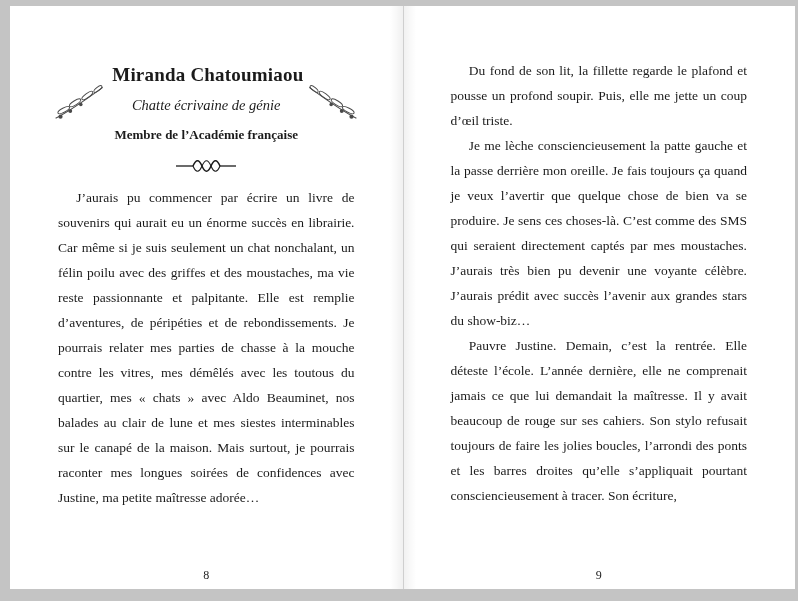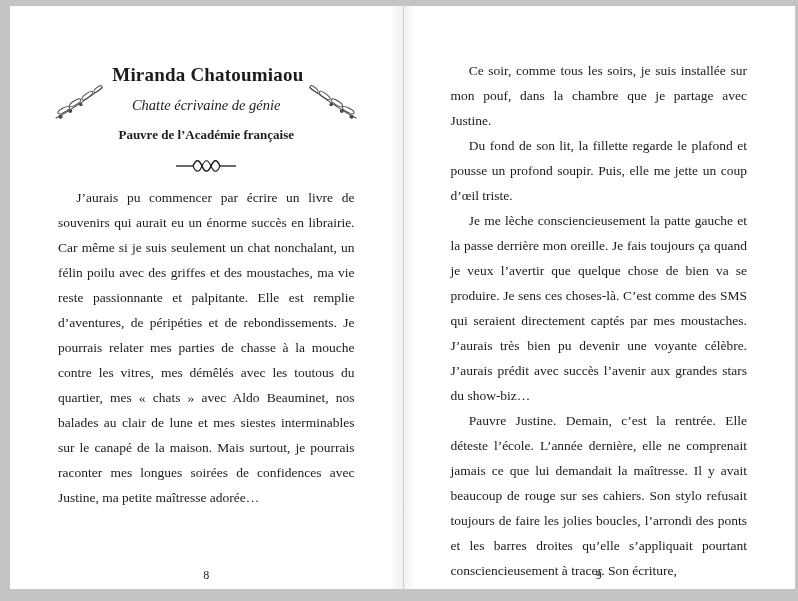--- a/index.html
+++ b/index.html
@@ -121,21 +121,21 @@
             <ellipse cx="54" cy="8" rx="6" ry="2.2" transform="rotate(-38 54 8)" fill="none" stroke="#2a2a2a" stroke-width="1.2"></ellipse>
             <circle cx="8" cy="42" r="2.6" fill="#2a2a2a"></circle>
             <circle cx="20" cy="35" r="2.4" fill="#2a2a2a"></circle>
             <circle cx="33" cy="27" r="2.2" fill="#2a2a2a"></circle>
           </svg>
         </span>
 
         <div class="titles">
           <div class="chapter-title">Miranda Chatoumiaou</div>
           <div class="chapter-subtitle">Chatte écrivaine de génie</div>
-          <div class="chapter-affiliation">Pauvre de l’Académie française</div>
+          <div class="chapter-affiliation">Membre de l’Académie française</div>
         </div>
 
         <span class="branch right">
           <svg width="52" height="40" viewBox="0 0 64 48" aria-hidden="true">
             <path d="M2 44 C 18 36, 38 22, 60 6" fill="none" stroke="#2a2a2a" stroke-width="1.4"></path>
             <ellipse cx="12" cy="34" rx="8" ry="2.6" transform="rotate(-28 12 34)" fill="none" stroke="#2a2a2a" stroke-width="1.2"></ellipse>
             <ellipse cx="26" cy="25" rx="8" ry="2.6" transform="rotate(-32 26 25)" fill="none" stroke="#2a2a2a" stroke-width="1.2"></ellipse>
             <ellipse cx="41" cy="16" rx="8" ry="2.6" transform="rotate(-36 41 16)" fill="none" stroke="#2a2a2a" stroke-width="1.2"></ellipse>
             <ellipse cx="54" cy="8" rx="6" ry="2.2" transform="rotate(-38 54 8)" fill="none" stroke="#2a2a2a" stroke-width="1.2"></ellipse>
             <circle cx="8" cy="42" r="2.6" fill="#2a2a2a"></circle>
@@ -157,21 +157,20 @@
       <div class="body-text">
         <p class="para">J’aurais pu commencer par écrire un livre de souvenirs qui aurait eu un énorme succès en librairie. Car même si je suis seulement un chat nonchalant, un félin poilu avec des griffes et des moustaches, ma vie reste passionnante et palpitante. Elle est remplie d’aventures, de péripéties et de rebondissements. Je pourrais relater mes parties de chasse à la mouche contre les vitres, mes démêlés avec les toutous du quartier, mes « chats » avec Aldo Beauminet, nos balades au clair de lune et mes siestes interminables sur le canapé de la maison. Mais surtout, je pourrais raconter mes longues soirées de confidences avec Justine, ma petite maîtresse adorée…</p>
       </div>
 
       <div class="page-number">8</div>
     </div>
 
     <div class="page">
 
       <div class="body-text right-body">
-        <p class="para">Ce soir, comme tous les soirs, je suis installée sur mon pouf, dans la chambre que je partage avec Justine.</p>
         <p class="para">Du fond de son lit, la fillette regarde le plafond et pousse un profond soupir. Puis, elle me jette un coup d’œil triste.</p>
         <p class="para">Je me lèche consciencieusement la patte gauche et la passe derrière mon oreille. Je fais toujours ça quand je veux l’avertir que quelque chose de bien va se produire. Je sens ces choses-là. C’est comme des SMS qui seraient directement captés par mes moustaches. J’aurais très bien pu devenir une voyante célèbre. J’aurais prédit avec succès l’avenir aux grandes stars du show-biz…</p>
         <p class="para">Pauvre Justine. Demain, c’est la rentrée. Elle déteste l’école. L’année dernière, elle ne comprenait jamais ce que lui demandait la maîtresse. Il y avait beaucoup de rouge sur ses cahiers. Son stylo refusait toujours de faire les jolies boucles, l’arrondi des ponts et les barres droites qu’elle s’appliquait pourtant consciencieusement à tracer. Son écriture,</p>
       </div>
 
       <div class="page-number">9</div>
     </div>
 
     <div class="spine"></div>
   </div>

